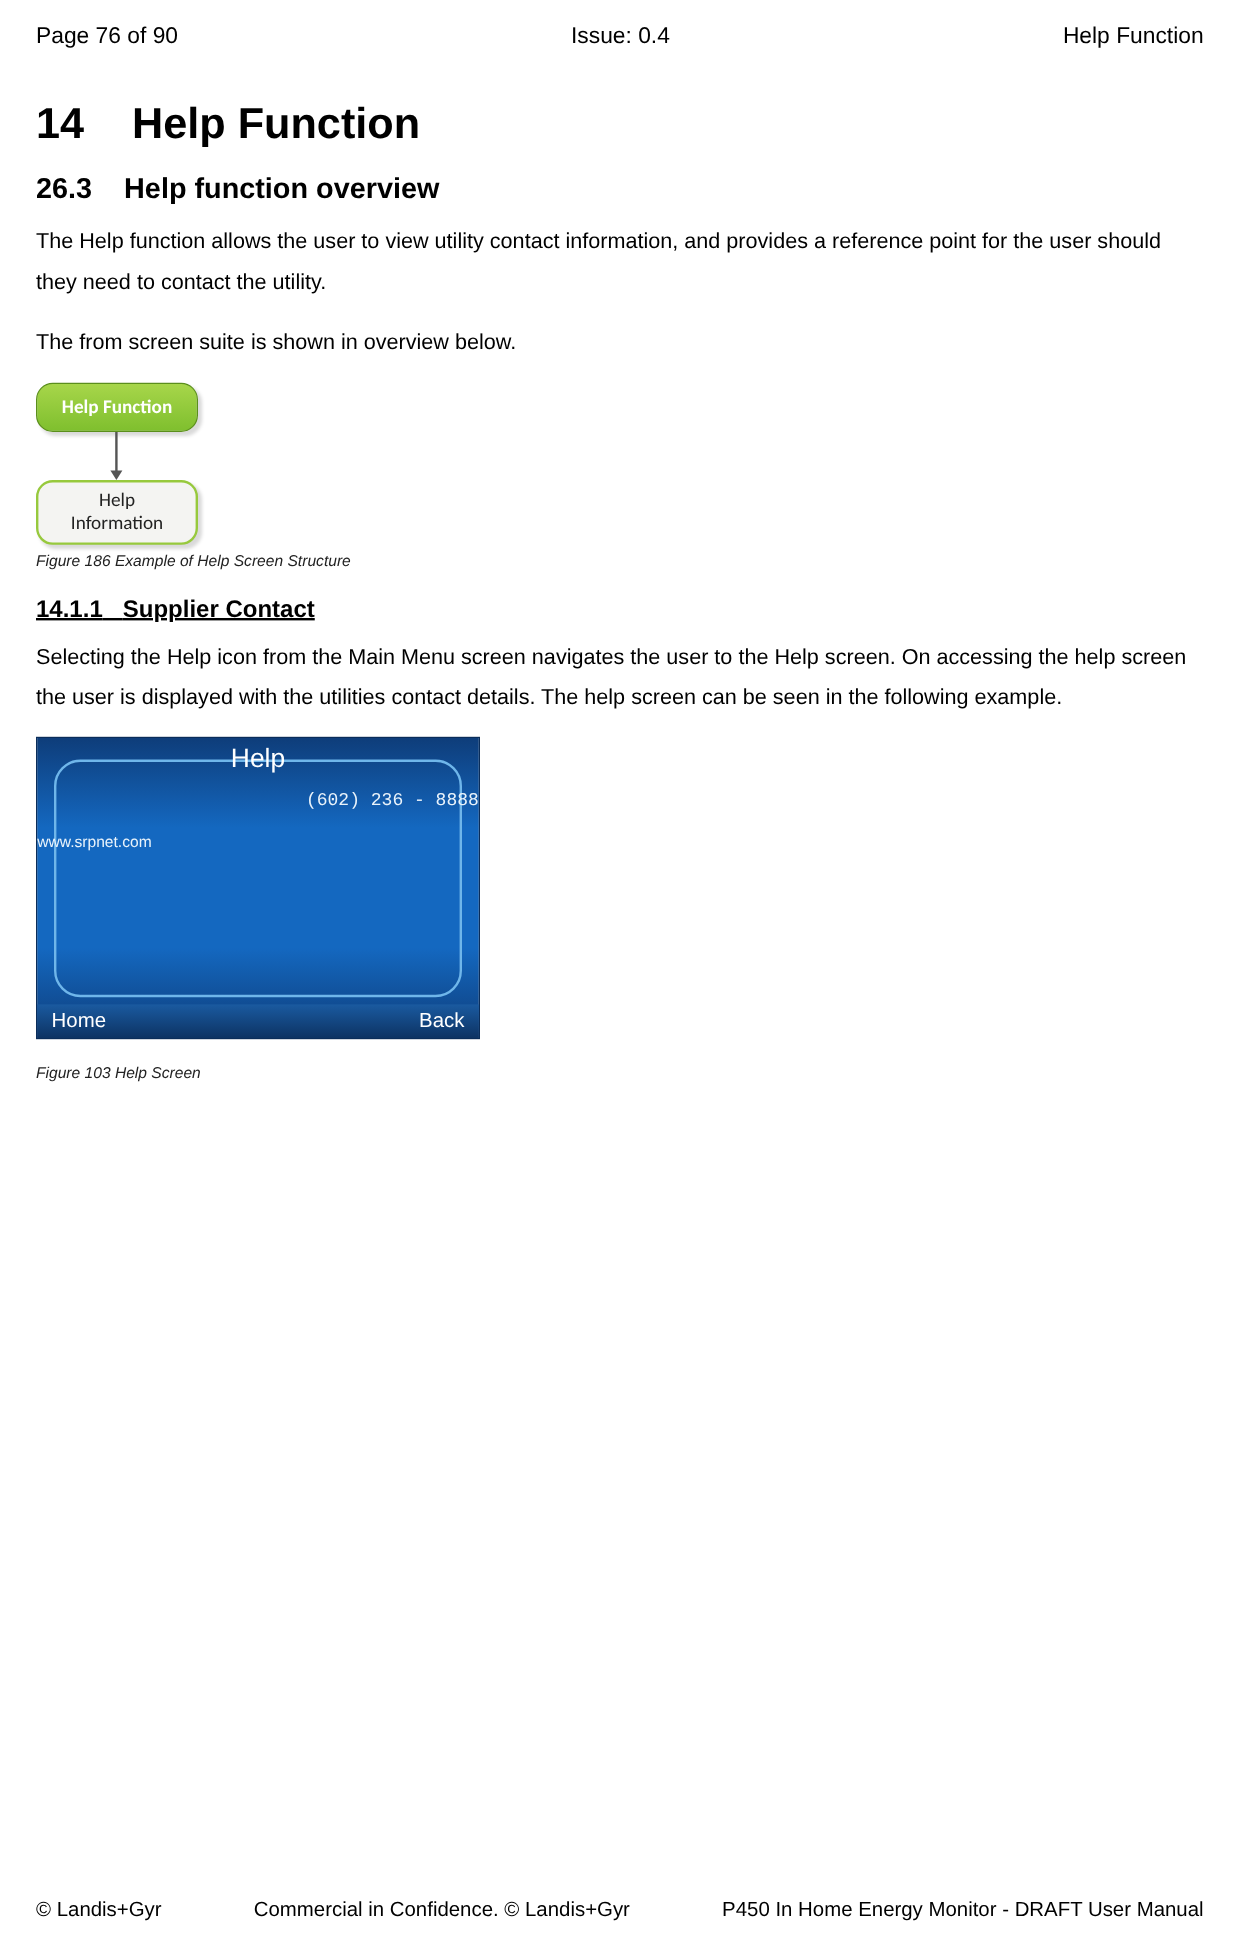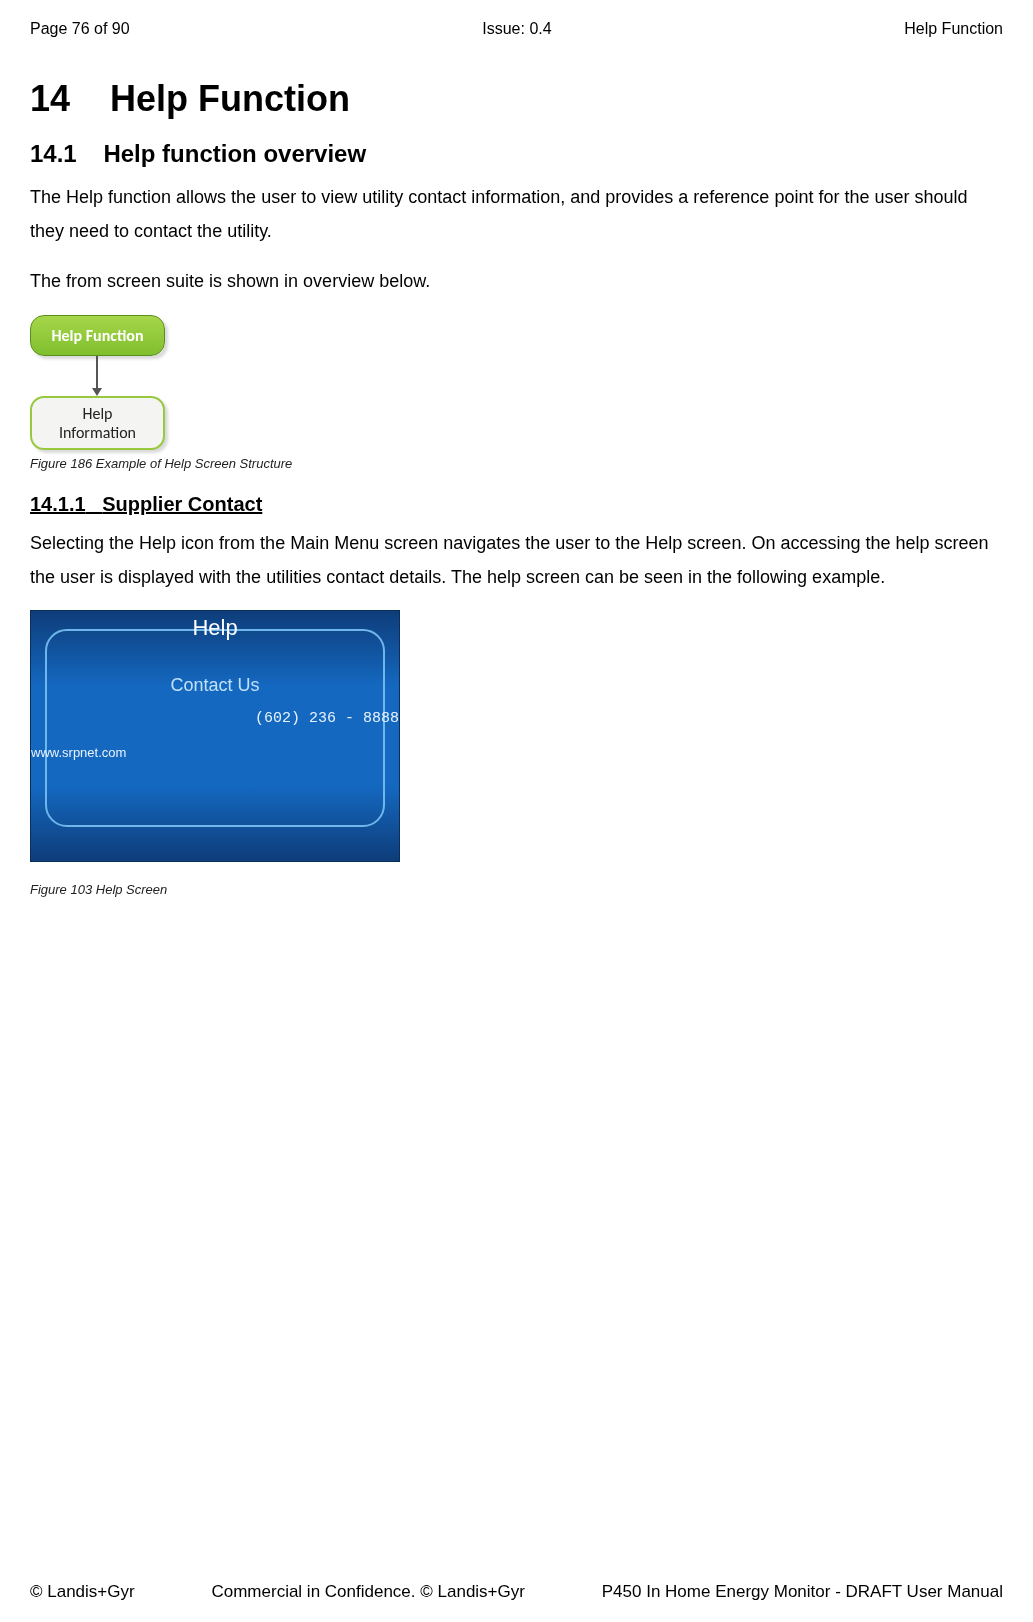--- a/index.html
+++ b/index.html
@@ -8,21 +8,21 @@
     color: #000;
     background: #fff;
     width: 1033px;
     height: 1622px;
     position: relative;
     padding: 20px 30px;
   }
   .page-header {
     display: flex;
     justify-content: space-between;
-    font-size: 16px;
+    font-size: 19px;
     margin-bottom: 40px;
   }
   h1.chapter {
     font-size: 36px;
     font-weight: bold;
     margin-bottom: 20px;
   }
   h2.section {
     font-size: 24px;
     font-weight: bold;
@@ -184,21 +184,21 @@
   <span>Issue: 0.4</span>
   <span>Help Function</span>
 </div>
 
 <h1 class="chapter">
   <span>14</span>&nbsp;&nbsp;&nbsp;
   <span>Help Function</span>
 </h1>
 
 <h2 class="section">
-  <span>14.1</span>&nbsp;&nbsp;&nbsp;
+  <span>26.3</span>&nbsp;&nbsp;&nbsp;
   <span>Help function overview</span>
 </h2>
 <p class="body">The Help function allows the user to view utility contact information, and provides a reference point for the user should they need to contact the utility.</p>
 <p class="body">The from screen suite is shown in overview below.</p>
 
 <div class="diagram">
   <div class="diag-box-top">Help Function</div>
   <div class="diag-arrow">
     <div class="diag-arrow-line"></div>
     <div class="diag-arrow-head"></div>
@@ -212,23 +212,26 @@
 
 <h3 class="subsection">
   <span>14.1.1</span>&nbsp;&nbsp;
   <span>Supplier Contact</span>
 </h3>
 <p class="body">Selecting the Help icon from the Main Menu screen navigates the user to the Help screen. On accessing the help screen the user is displayed with the utilities contact details. The help screen can be seen in the following example.</p>
 
 <div class="screen">
   <div class="screen-panel"></div>
   <div class="screen-title">Help</div>
-  <div class="screen-subtitle">Contact Us</div>
   <div class="screen-phone">(602) 236 - 8888</div>
   <div class="screen-url">www.srpnet.com</div>
+  <div class="screen-footer">
+    <span>Home</span>
+    <span>Back</span>
+  </div>
 </div>
 <div class="caption" style="margin-top:20px;">Figure 103 Help Screen</div>
 
 <div class="page-footer">
   <span>© Landis+Gyr</span>
   <span>Commercial in Confidence. © Landis+Gyr</span>
   <span>P450 In Home Energy Monitor - DRAFT User Manual</span>
 </div>
 
 </body></html>

